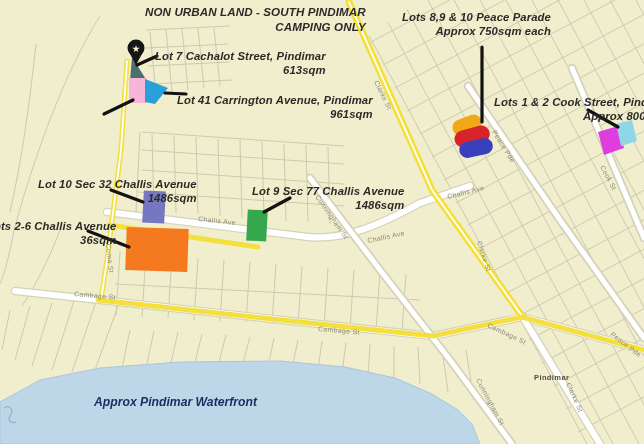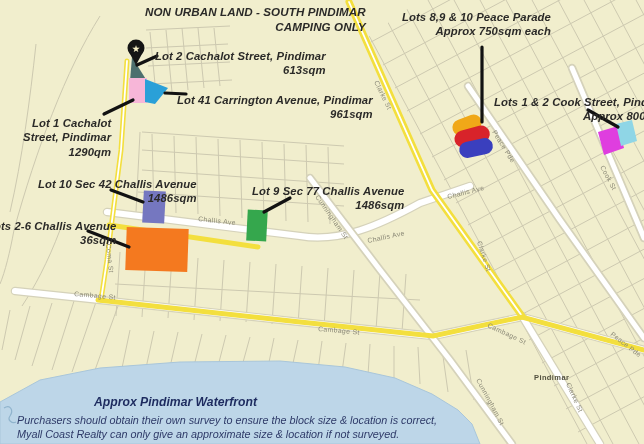--- a/index.html
+++ b/index.html
@@ -146,36 +146,31 @@
 
   <g>
     <polygon points="129,52 143,52 136,65" fill="#151515"></polygon>
     <circle cx="136" cy="48" r="8.5" fill="#151515"></circle>
     <text x="136" y="52" font-size="9.5" text-anchor="middle" fill="#f7f0c6">★</text>
   </g>
 </svg>
 
 <div class="note note-title" style="left:145px;top:5px;">NON URBAN LAND - SOUTH PINDIMAR
 CAMPING ONLY</div>
-<div class="note" style="left:155px;top:49px;">Lot 2 Cachalot Street, Pindimar
+<div class="note" style="left:155px;top:49px;">Lot 7 Cachalot Street, Pindimar
 613sqm</div>
 <div class="note" style="left:177px;top:93px;">Lot 41 Carrington Avenue, Pindimar
     961sqm</div>
-<div class="note" style="left:23px;top:116px;">Lot 1 Cachalot
-Street, Pindimar
-1290qm</div>
-<div class="note" style="left:38px;top:177px;">Lot 10 Sec 42 Challis Avenue
+<div class="note" style="left:38px;top:177px;">Lot 10 Sec 32 Challis Avenue
 1486sqm</div>
 <div class="note" style="left:252px;top:184px;">Lot 9 Sec 77 Challis Avenue
         1486sqm</div>
 <div class="note" style="left:-13px;top:219px;">Lots 2-6 Challis Avenue
     36sqm</div>
 <div class="note" style="left:402px;top:10px;">Lots 8,9 &amp; 10 Peace Parade
 Approx 750sqm each</div>
 <div class="note" style="left:494px;top:95px;">Lots 1 &amp; 2 Cook Street, Pindimar
  Approx 800 sqm
 each</div>
 
 <div class="wf-head" style="left:94px;top:395px;">Approx Pindimar Waterfront</div>
-<div class="wf-body" style="left:17px;top:413px;">Purchasers should obtain their own survey to ensure the block size &amp; location is correct,
-Myall Coast Realty can only give an approximate size &amp; location if not surveyed.</div>
 
 </div>
 
 </body></html>

